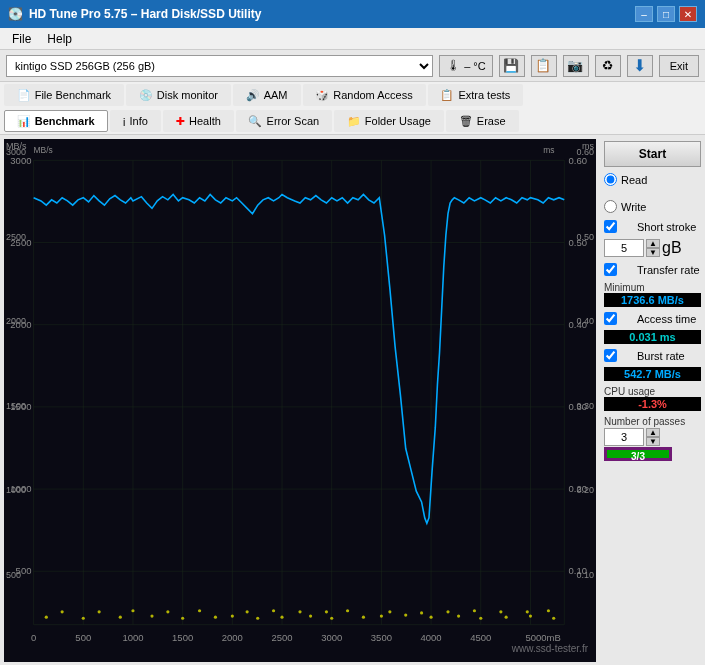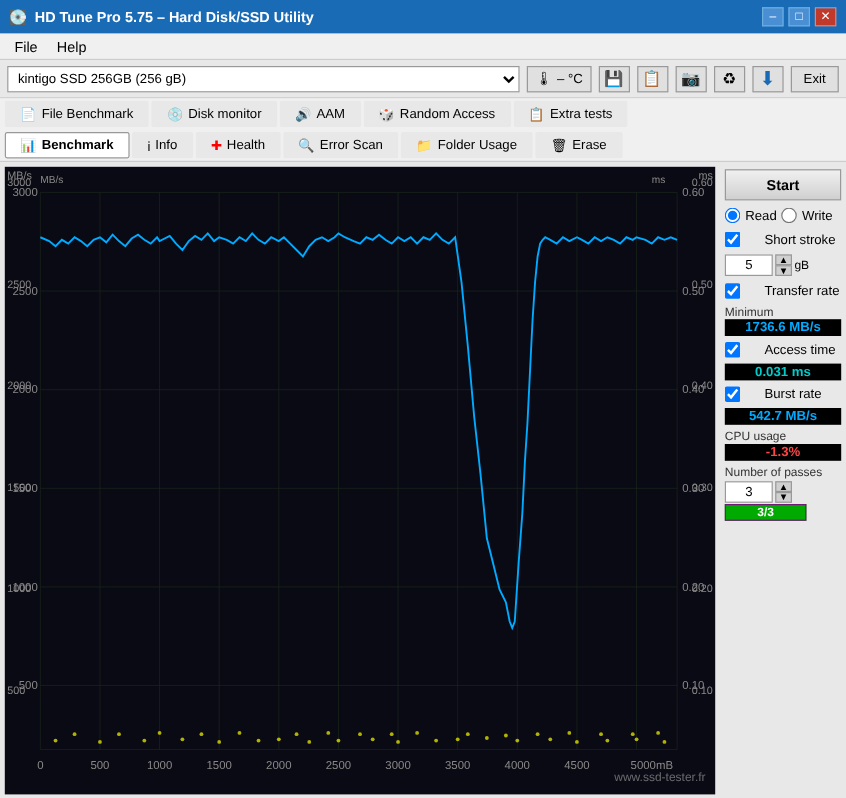--- a/index.html
+++ b/index.html
@@ -131,34 +131,34 @@
     .start-btn {
       width: 100%;
       height: 26px;
       background: linear-gradient(to bottom, #f0f0f0, #d0d0d0);
       border: 1px solid #999;
       cursor: pointer;
       font-size: 12px;
       font-weight: bold;
     }
 
-    .radio-group { display: flex; flex-direction: row; gap: 4px; padding: 2px 0; }
+    .radio-group { display: flex; flex-direction: column; gap: 14px; padding: 2px 0; }
     .radio-item { display: flex; align-items: center; gap: 4px; font-size: 11px; cursor: pointer; }
 
     .checkbox-item { display: flex; align-items: center; gap: 20px; font-size: 11px; cursor: pointer; margin: 1px 0; }
 
     .spinbox-row { display: flex; align-items: center; gap: 2px; margin: 1px 0; }
     .spinbox {
       width: 40px; height: 18px;
       border: 1px solid #999;
       background: white;
       font-size: 11px;
       text-align: center;
     }
-    .spinbox-unit { font-size: 10px; }
+    .spinbox-unit { font-size: 16px; }
     .spinbox-btns { display: flex; flex-direction: column; }
     .spinbox-btn {
       width: 14px; height: 9px;
       background: #d0d0d0;
       border: 1px solid #999;
       font-size: 8px;
       display: flex; align-items: center; justify-content: center;
       cursor: pointer; line-height: 1;
     }
 
@@ -173,21 +173,21 @@
       padding: 1px 4px;
       width: 100%;
     }
     .stat-value.orange { color: #ff8800; }
     .stat-value.green-val { color: #00dd00; }
     .stat-value.cyan { color: #00cccc; }
     .stat-value.red-val { color: #ff4444; }
     .passes-bar {
       width: 68px; height: 14px;
       background: #00aa00;
-      border: 1px solid #701a75;
+      border: 3px solid #701a75;
       position: relative;
     }
     .passes-text {
       position: absolute; width: 100%; text-align: center;
       font-size: 10px; color: white; font-weight: bold;
       line-height: 14px;
     }
 
     
     .chart-svg { width: 100%; height: 100%; }

